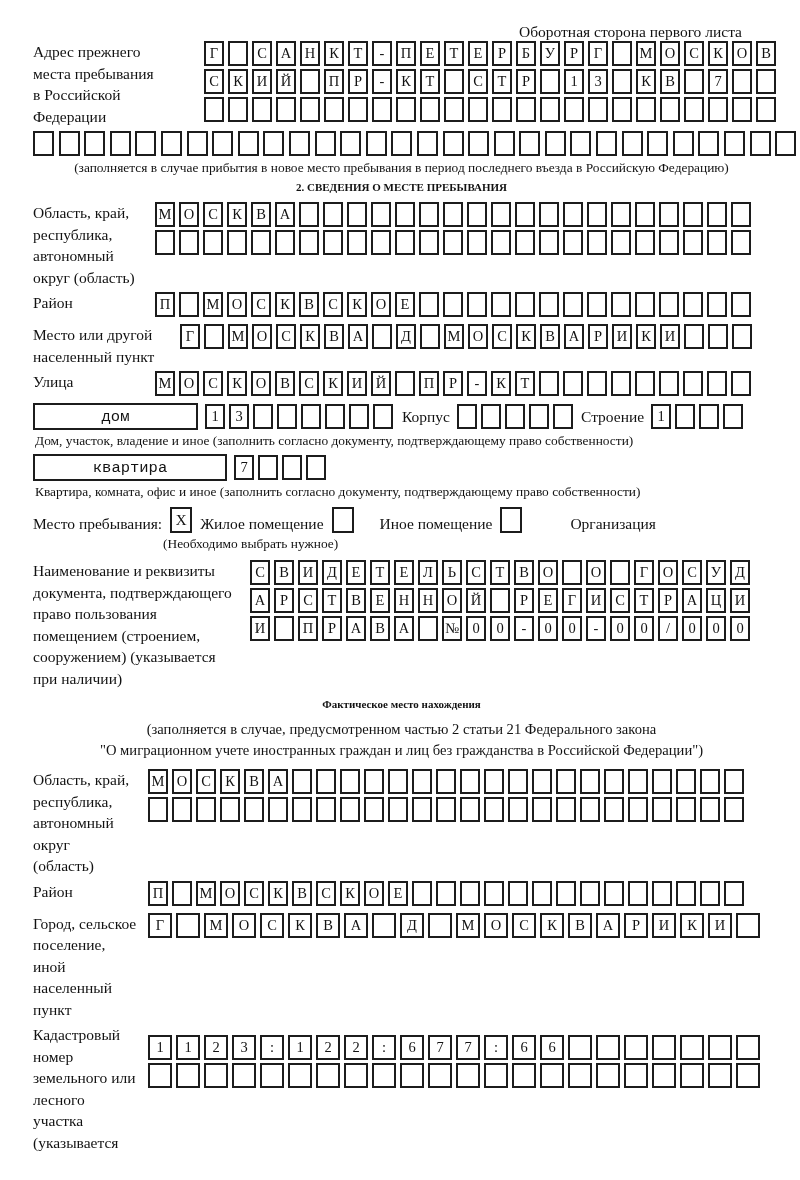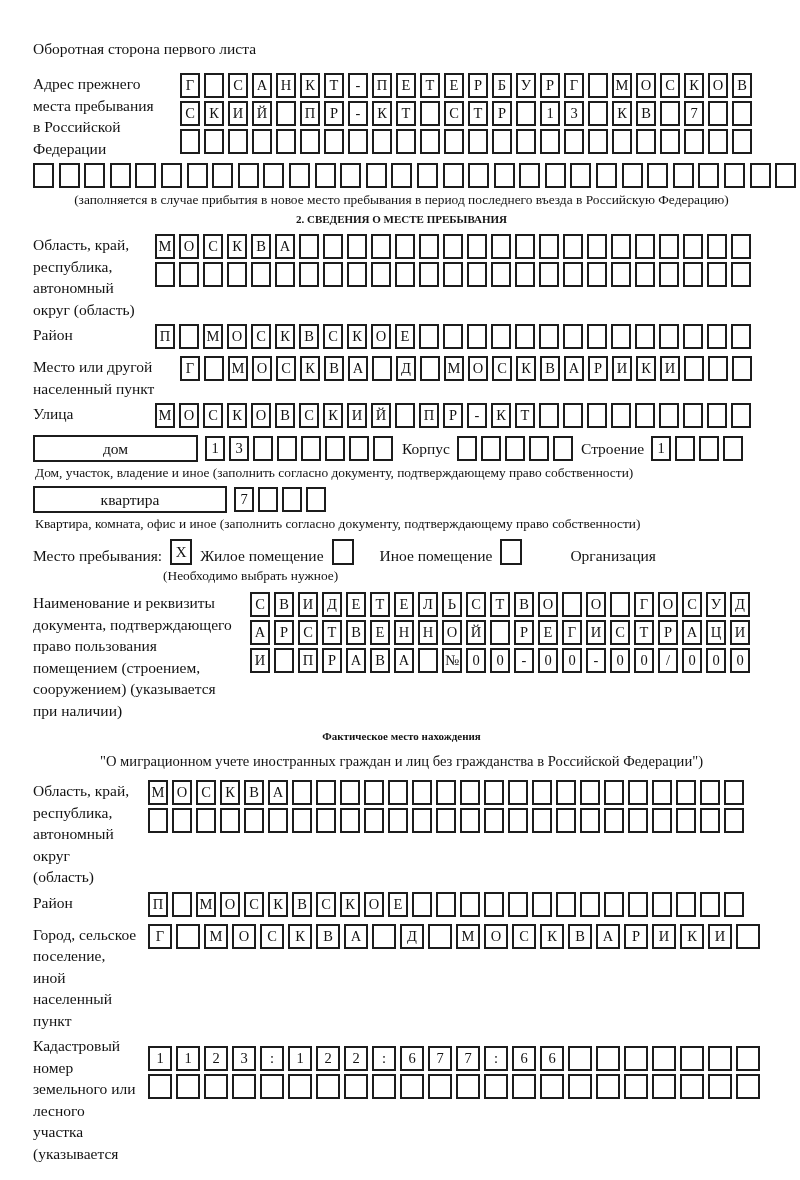--- a/index.html
+++ b/index.html
@@ -1,21 +1,21 @@
 <!DOCTYPE html>
 <html lang="ru"><head>
 <meta charset="utf-8">
 <style>
   html,body{margin:0;padding:0;background:#fff;}
   body{width:800px;height:1180px;color:#121212;
        font-family:"Liberation Serif","DejaVu Serif",serif;
        -webkit-font-smoothing:antialiased;overflow:hidden;}
   .page{position:relative;width:800px;height:1180px;box-sizing:border-box;padding:0 30px 0 33px;}
 
-  .side-note{padding-top:40px;margin-right:28px;text-align:left;font-size:15.5px;}
+  .side-note{padding-top:23px;margin-right:28px;text-align:right;font-size:15.5px;}
 
   
   .cellrow{display:flex;margin-bottom:3px;}
   .cell{box-sizing:border-box;flex:none;width:20px;height:25px;margin-right:4px;
         border:2px solid #1c1c1c;display:flex;align-items:center;justify-content:center;
         font-size:14.5px;line-height:1;background:#fff;}
   .cellrow .cell:last-child{margin-right:0;}
   .wide .cell{width:24px;}
   .row4{margin-top:1px;}
   .row4 .cell{width:21px;margin-right:4.6px;}
@@ -23,21 +23,21 @@
   .block{display:flex;align-items:flex-start;margin-bottom:4px;}
   .rows{display:flex;flex-direction:column;}
   .label{flex:none;font-size:15.5px;line-height:21.5px;}
   .w147{width:147px;} .w122{width:122px;} .w217{width:217px;} .w115{width:115px;}
 
   .caption{font-size:13.4px;line-height:17px;margin:1px 0 5px 2px;}
   .center{text-align:center;margin-left:0;}
   .sec-title{text-align:center;font-weight:bold;font-size:11px;margin:5px 0 9px;}
 
   .namedbox{box-sizing:border-box;flex:none;height:27px;border:2px solid #1c1c1c;
-            display:flex;align-items:center;justify-content:center;font-size:15.5px;margin-right:7px;}
+            display:flex;align-items:center;justify-content:center;font-size:15.5px;margin-right:7px;font-family:Liberation Mono, monospace;}
   .bw165{width:165px;} .bw200{width:194px;}
   .domrow{align-items:center;margin-top:2px;margin-bottom:2px;}
   .inline-label{font-size:15.5px;margin:0 7px 0 9px;flex:none;}
 
   .mesto{display:flex;align-items:flex-end;margin:7px 0 2px;}
   .mesto .label-inline{font-size:15.5px;flex:none;}
   .mesto .cell{width:22px;height:26px;margin:0 0 0 8px;font-size:15px;}
   .gap8{margin-left:8px;} .gap26{margin-left:26px;} .gap34{margin-left:48px;}
   .choose{text-align:left;width:420px;margin:2px 0 8px 130px;}
 
@@ -45,21 +45,21 @@
   .mt-doc{margin-top:9px;}
   .cells-offset{margin-top:11px;}
 </style>
 </head>
 <body>
 
 <div class="page">
 
   <div class="side-note">Оборотная сторона первого листа</div>
 
-  <div class="block" style="margin-top:15px;">
+  <div class="block" style="gap:24px;">
     <div class="label w147">
         <div>Адрес прежнего</div>
         <div>места пребывания</div>
         <div>в Российской</div>
         <div>Федерации</div>
       </div>
     <div class="rows">
       <div class="cellrow">
           <span class="cell">Г</span>
           <span class="cell"></span>
@@ -464,20 +464,21 @@
           <span class="cell">0</span>
           <span class="cell">/</span>
           <span class="cell">0</span>
           <span class="cell">0</span>
           <span class="cell">0</span>
         </div>
     </div>
   </div>
 
   <div class="sec-title mt-doc">Фактическое место нахождения</div>
+  <div class="note-center">(заполняется в случае, предусмотренном частью 2 статьи 21 Федерального закона</div>
   <div class="note-center" style="margin-bottom:8px;">"О миграционном учете иностранных граждан и лиц без гражданства в Российской Федерации")</div>
 
   <div class="block">
     <div class="label w115">
         <div>Область, край,</div>
         <div>республика,</div>
         <div>автономный округ</div>
         <div>(область)</div>
       </div>
     <div class="rows">

